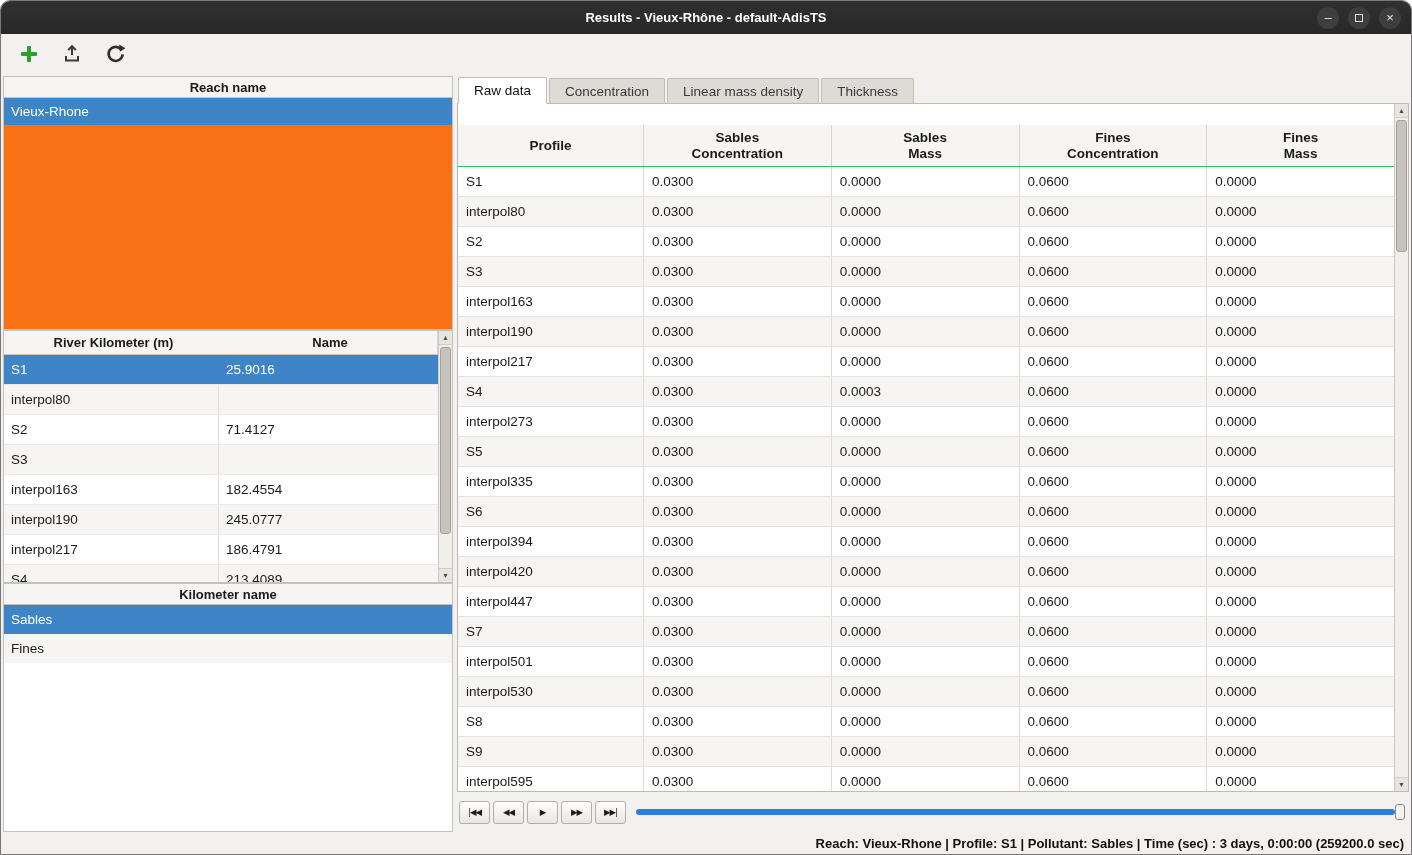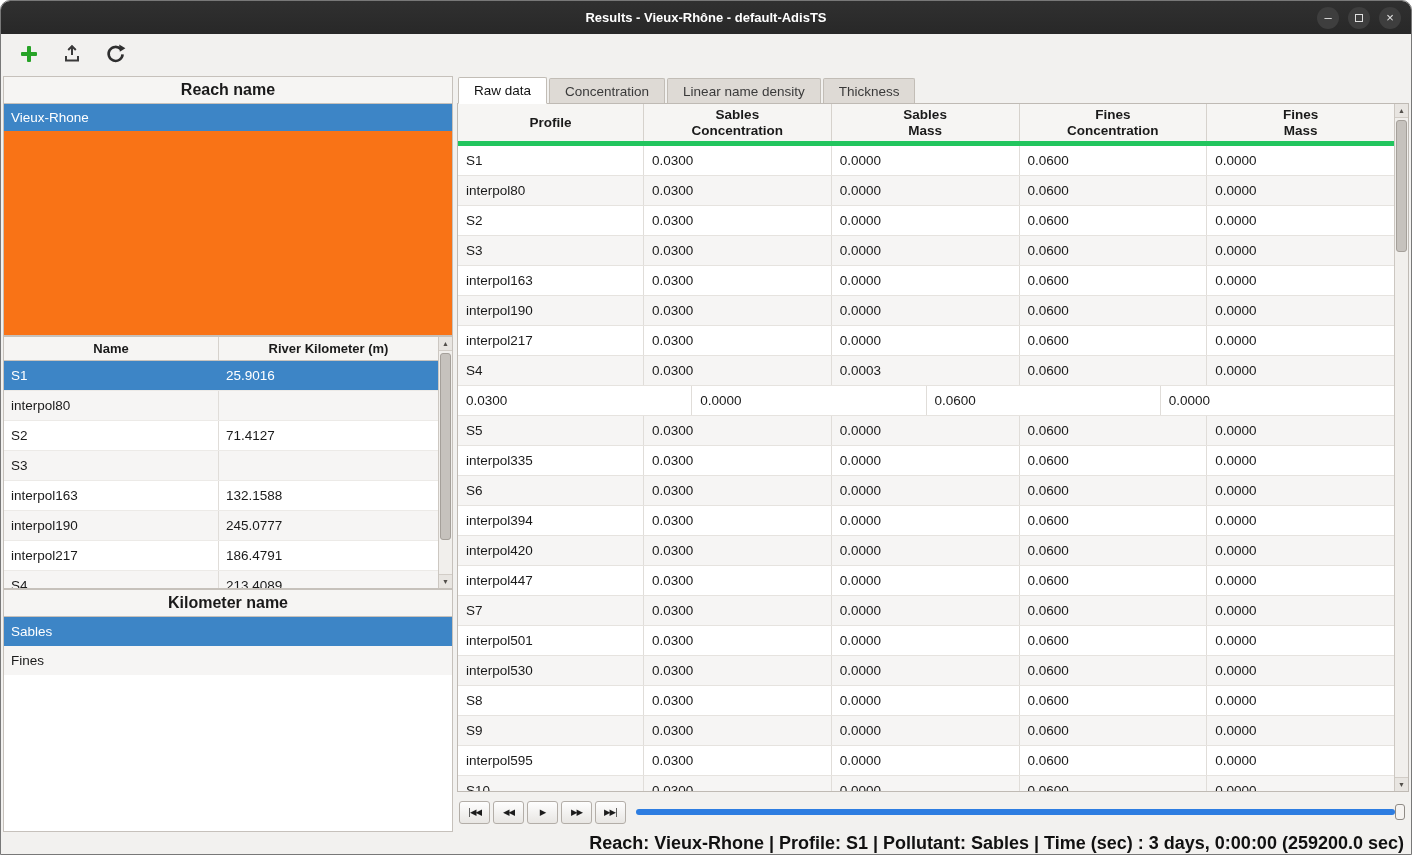--- a/index.html
+++ b/index.html
@@ -34,24 +34,24 @@
   
   .toolbar { height: 40px; flex: none; display: flex; align-items: center; gap: 15px; padding: 0 14px; }
   .toolbtn { background: transparent; border: none; width: 28px; height: 28px; display: flex; align-items: center; justify-content: center; padding: 0; }
 
   
   .main { flex: 1; display: flex; gap: 4px; padding: 2px 2px 0 2px; min-height: 0; }
 
   
   .left-panel { width: 450px; flex: none; display: flex; flex-direction: column; }
   .section-hdr {
-    height: 28px; flex: none;
+    height: 22px; flex: none;
     background: #f6f5f3; border: 1px solid #c6c1bb;
     display: flex; align-items: center; justify-content: center;
-    font-weight: 700; font-size: 16px;
+    font-weight: 700; font-size: 13px;
   }
   .reach-list { height: 232px; flex: none; background: #f97316; border: 1px solid #c6c1bb; border-top: none; overflow: hidden; }
   .list-item { height: 27px; line-height: 27px; padding-left: 7px; white-space: nowrap; overflow: hidden; }
   .list-item.alt { background: #f6f5f4; }
   .list-item.selected { background: var(--sel, #3d85c6); color: #fff; }
   .poll-item { height: 29px; line-height: 29px; }
 
   .psec { height: 253px; flex: none; position: relative; background: #fff; border: 1px solid #c6c1bb; overflow: hidden; }
   .ptable-hdr {
     height: 24px; margin-right: 14px; display: flex;
@@ -94,21 +94,21 @@
   .tab {
     height: 25px; display: flex; align-items: center; padding: 0 15px;
     background: #dedad5; border: 1px solid #c2bdb6; border-bottom: none;
     margin-right: 2px; border-radius: 2px 2px 0 0; color: #3a3a3a; cursor: default;
     white-space: nowrap;
     margin-top: 32px;
   }
   .tab.active { height: 27px; background: #fff; margin-bottom: -1px; border-bottom: 1px solid #fff; color: #111; }
 
   .dwrap { height: 689px; flex: none; position: relative; background: #fff; border: 1px solid #bfbab4; overflow: hidden; z-index: 1; }
-  .dhead { height: 42px; margin-right: 14px; display: flex; background: #f6f5f3; border-bottom: 5px solid #22c55e; }
+  .dhead { height: 42px; margin-right: 14px; display: flex; background: #f6f5f3; border-bottom: 1px solid #22c55e; margin-top: 21px; }
   .hcell {
     display: flex; flex-direction: column; align-items: center; justify-content: center;
     font-weight: 700; border-right: 1px solid #d6d2cc; line-height: 16px;
   }
   .hcell.c0 { flex: 0 0 186px; }
   .hcell.c1, .hcell.c2, .hcell.c3, .hcell.c4 { flex: 1 1 0; }
   .hcell.c4 { border-right: none; }
   .dbody { margin-right: 14px; overflow: hidden; }
   .drow { height: 30px; display: flex; border-bottom: 1px solid #e6e3df; }
   .drow.alt { background: #f6f5f4; }
@@ -135,21 +135,21 @@
   .slider-handle {
     position: absolute; right: 0; top: 50%; margin-top: -8px;
     width: 10px; height: 16px; background: #f5f3f1;
     border: 1px solid #8f8b86; border-radius: 3px;
   }
 
   
   .statusbar {
     height: 22px; flex: none;
     display: flex; align-items: center; justify-content: flex-end;
-    padding-right: 7px; font-size: 18px; font-weight: 700; color: #111;
+    padding-right: 7px; font-size: 13px; font-weight: 700; color: #111;
   }
 </style>
 </head>
 <body style="--sel: #3d85c6; --slider: #2d7de1;">
 
 <div class="window">
 
   <div class="titlebar">
     <div class="title">Results - Vieux-Rhône - default-AdisTS</div>
     <div class="win-buttons">
@@ -186,41 +186,41 @@
   <div class="main">
 
     <div class="left-panel">
       <div class="section-hdr">Reach name</div>
       <div class="reach-list" id="reach-list">
           <div class="list-item selected">Vieux-Rhone</div>
         </div>
 
       <div class="psec">
         <div class="ptable-hdr">
+          <div class="phc km">River Kilometer (m)</div>
           <div class="phc name">Name</div>
-          <div class="phc km">River Kilometer (m)</div>
         </div>
         <div class="pbody" id="profiles-body">
             <div class="prow selected">
               <div class="pcell name">S1</div>
               <div class="pcell km">25.9016</div>
             </div>
             <div class="prow alt">
               <div class="pcell name">interpol80</div>
             </div>
             <div class="prow">
               <div class="pcell name">S2</div>
               <div class="pcell km">71.4127</div>
             </div>
             <div class="prow alt">
               <div class="pcell name">S3</div>
             </div>
             <div class="prow">
               <div class="pcell name">interpol163</div>
-              <div class="pcell km">132.1588</div>
+              <div class="pcell km">182.4554</div>
             </div>
             <div class="prow alt">
               <div class="pcell name">interpol190</div>
               <div class="pcell km">245.0777</div>
             </div>
             <div class="prow">
               <div class="pcell name">interpol217</div>
               <div class="pcell km">186.4791</div>
             </div>
             <div class="prow alt">
@@ -241,21 +241,21 @@
       <div class="pollutant-list" id="pollutant-list">
           <div class="list-item poll-item selected">Sables</div>
           <div class="list-item poll-item alt">Fines</div>
         </div>
     </div>
 
     <div class="right-panel">
       <div class="tabs" id="tabs">
           <div class="tab active">Raw data</div>
           <div class="tab">Concentration</div>
-          <div class="tab">Linear name density</div>
+          <div class="tab">Linear mass density</div>
           <div class="tab">Thickness</div>
         </div>
 
       <div class="dwrap">
         <div class="dhead" id="data-headers">
             <div class="hcell c0">
               <div class="hl">Profile</div>
             </div>
             <div class="hcell c1">
               <div class="hl">Sables</div>
@@ -325,20 +325,21 @@
               <div class="dcell c4">0.0000</div>
             </div>
             <div class="drow alt">
               <div class="dcell c0">S4</div>
               <div class="dcell c1">0.0300</div>
               <div class="dcell c2">0.0003</div>
               <div class="dcell c3">0.0600</div>
               <div class="dcell c4">0.0000</div>
             </div>
             <div class="drow">
+              <div class="dcell c0">interpol273</div>
               <div class="dcell c1">0.0300</div>
               <div class="dcell c2">0.0000</div>
               <div class="dcell c3">0.0600</div>
               <div class="dcell c4">0.0000</div>
             </div>
             <div class="drow alt">
               <div class="dcell c0">S5</div>
               <div class="dcell c1">0.0300</div>
               <div class="dcell c2">0.0000</div>
               <div class="dcell c3">0.0600</div>

